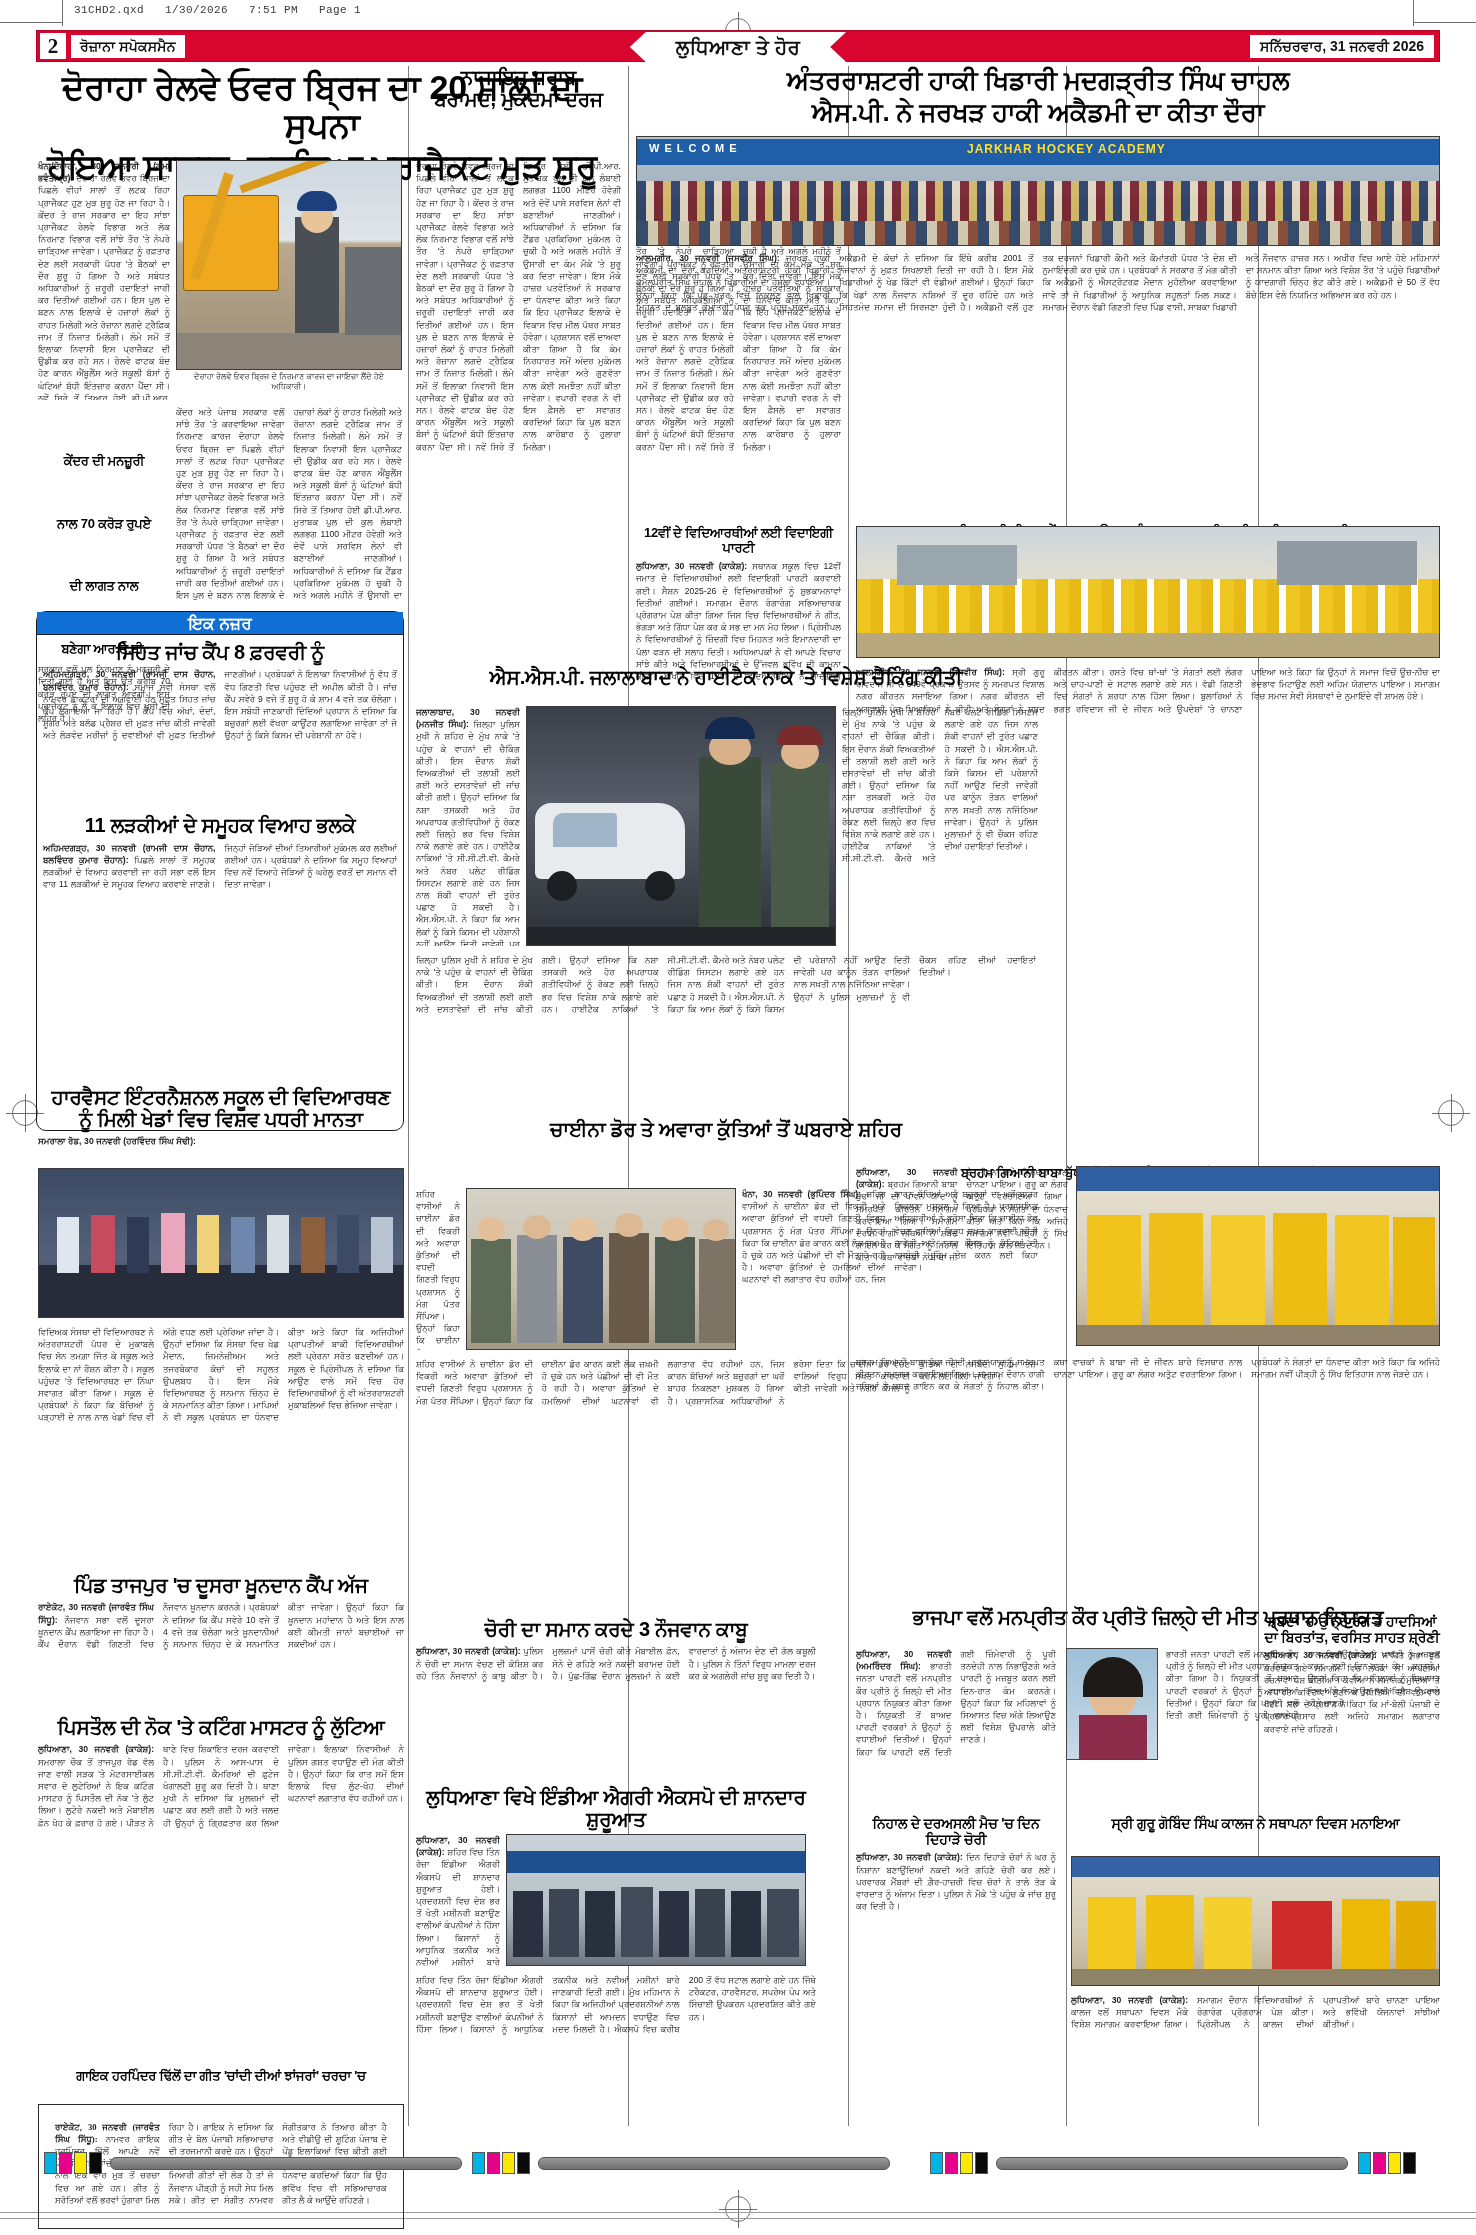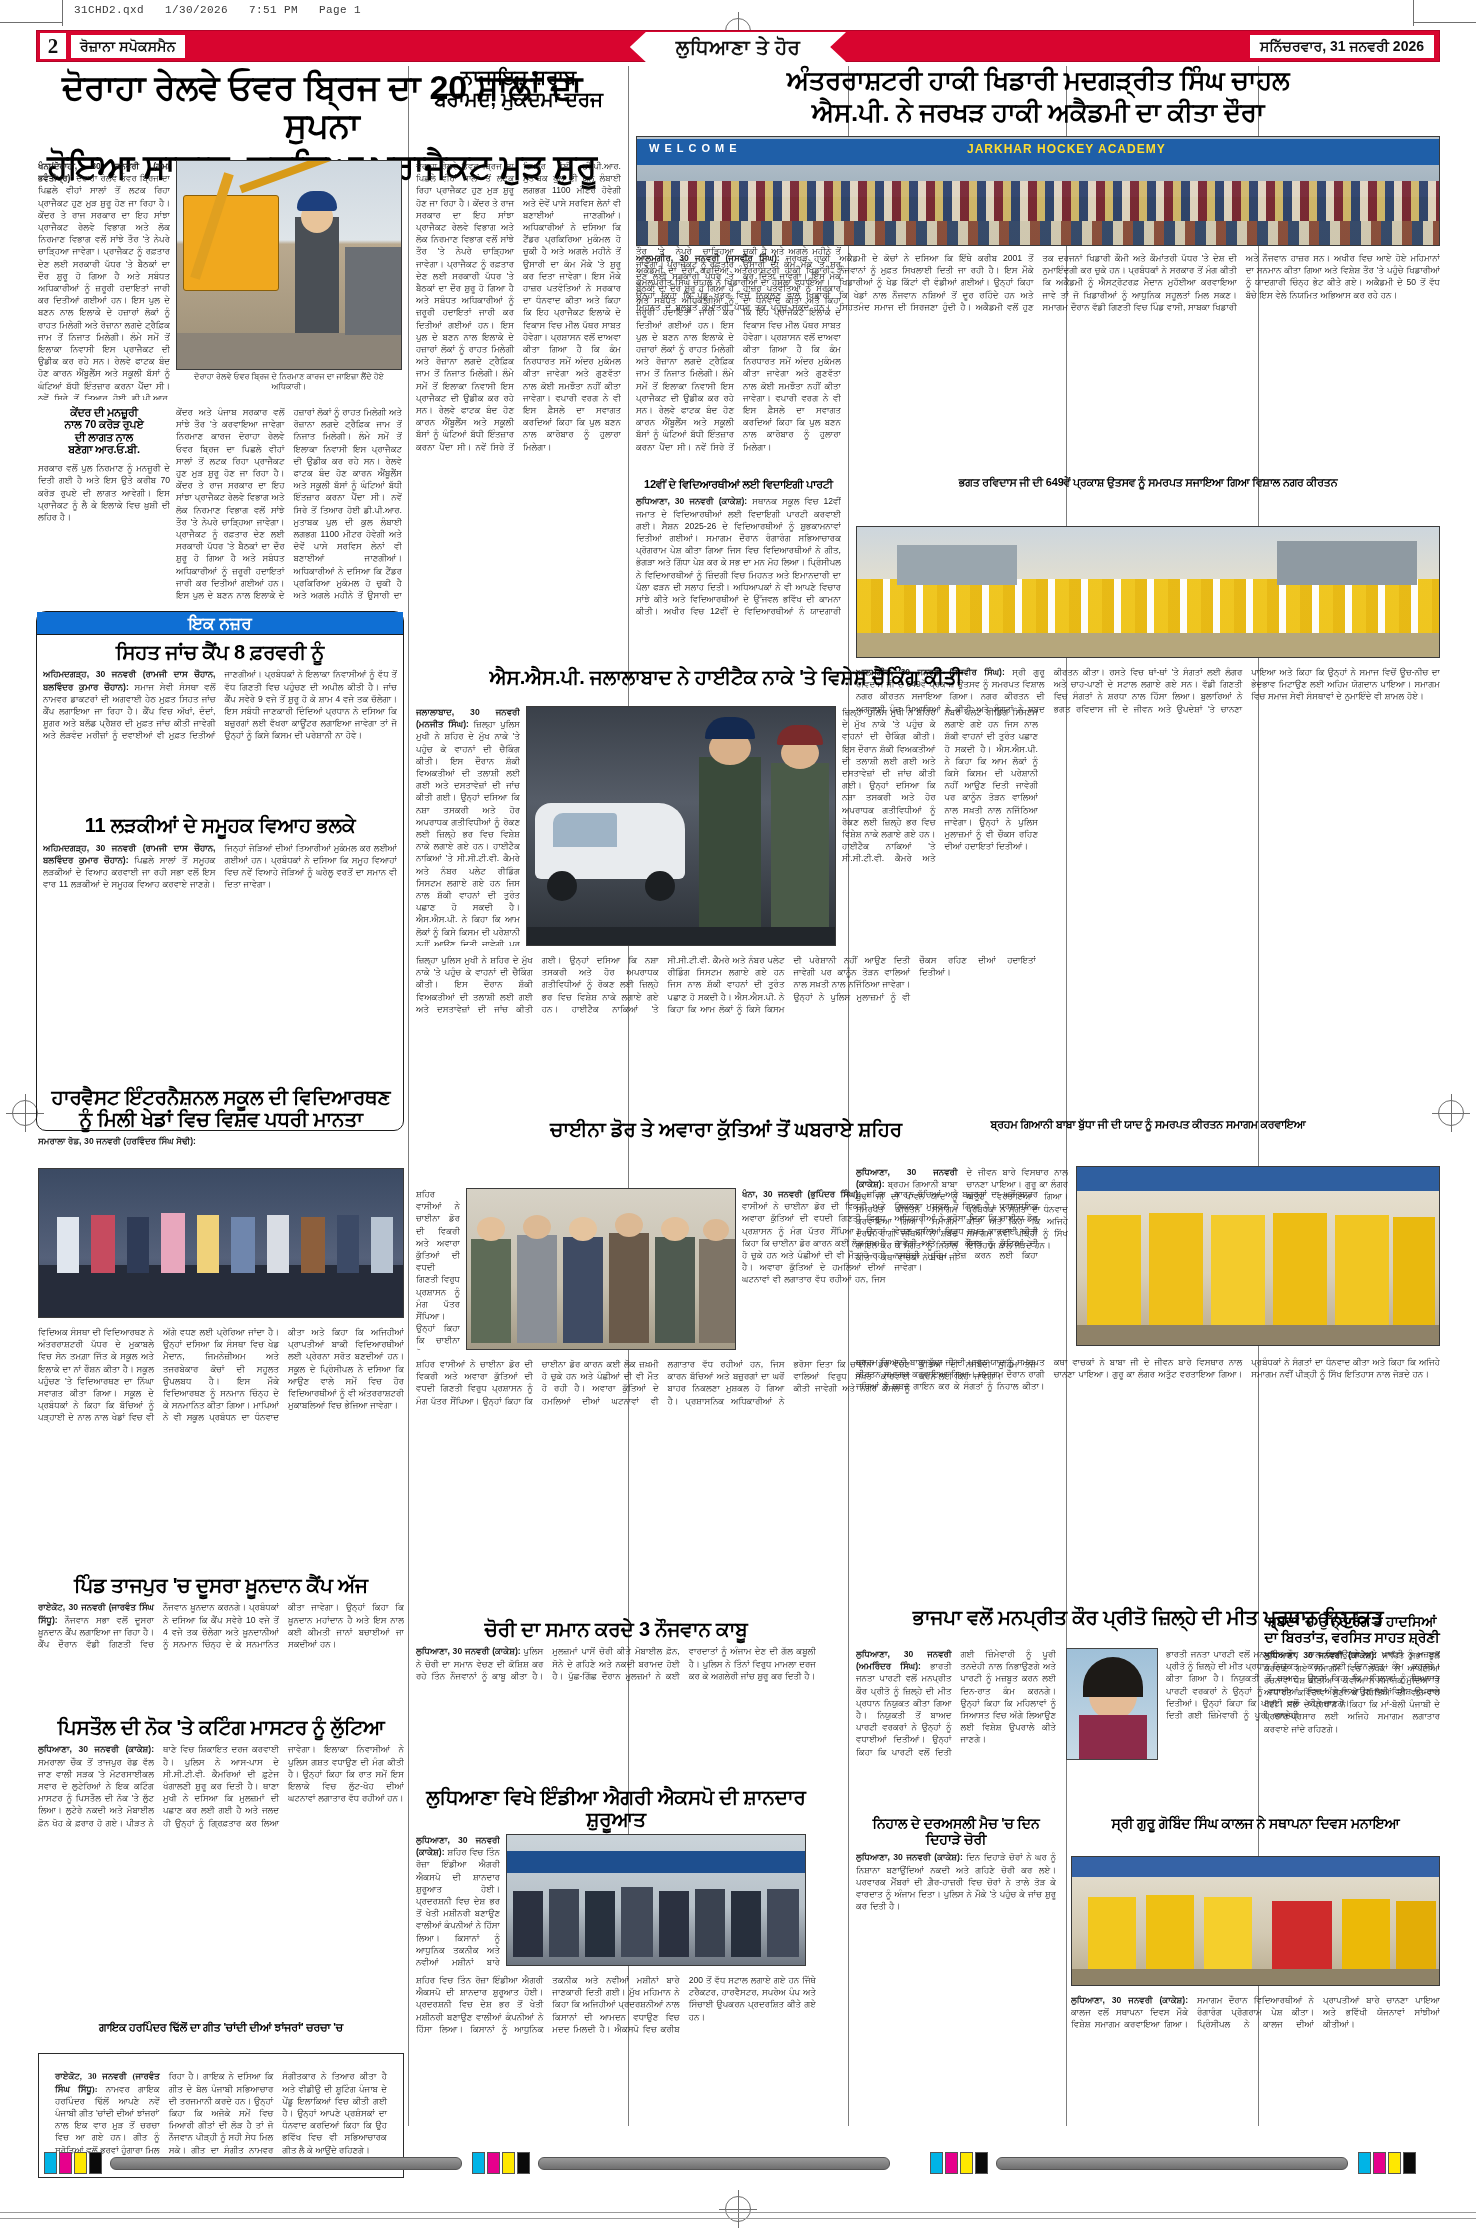--- a/index.html
+++ b/index.html
@@ -83,21 +83,21 @@
 
   
   .hl {
     font-weight: bold; color: #000;
     line-height: 1.12; text-align: center;
     letter-spacing: -.2px;
   }
   .hl-xl { font-size: 34px; }
   .hl-lg { font-size: 26px; }
   .hl-md { font-size: 20px; }
-  .hl-sm { font-size: 11px; }
+  .hl-sm { font-size: 13px; margin-top: 48px; }
   .hl-xs { font-size: 14px; }
 
   .body-txt {
     font-size: 8.6px; line-height: 1.42; color: #1b1b1b;
     text-align: justify; text-justify: inter-word;
     word-spacing: .3px; hyphens: auto; overflow: hidden;
   }
   .body-txt.c2 { column-count: 2; column-gap: 9px; }
   .body-txt.c3 { column-count: 3; column-gap: 9px; }
   .body-txt.c4 { column-count: 4; column-gap: 9px; }

